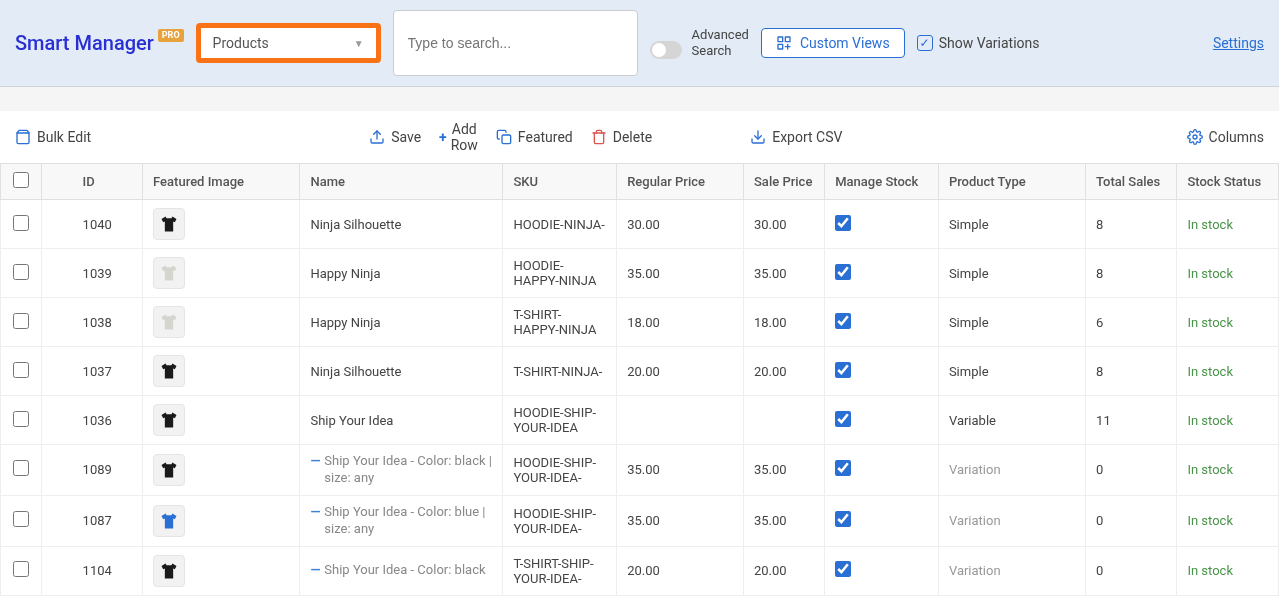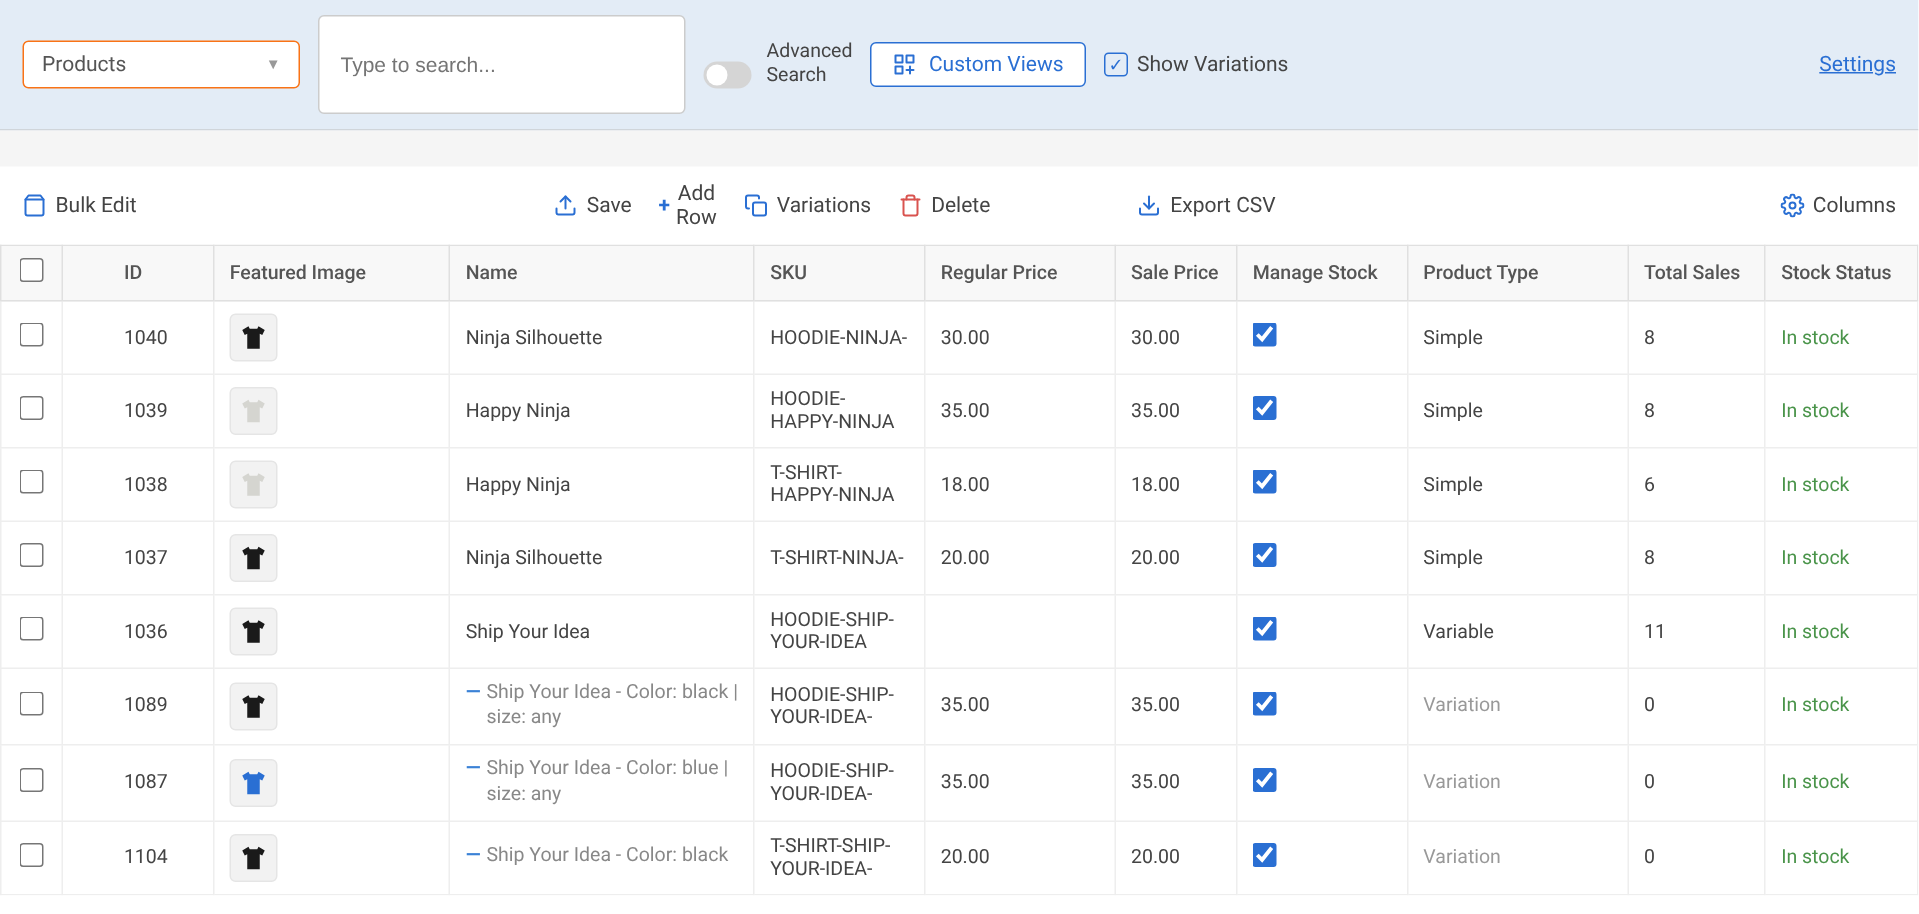--- a/index.html
+++ b/index.html
@@ -2,21 +2,21 @@
 <html><head>
   <meta charset="utf-8">
   <style>
     * { margin: 0; padding: 0; box-sizing: border-box; }
     body { font-family: -apple-system, BlinkMacSystemFont, "Segoe UI", Roboto, sans-serif; font-size: 14px; color: #333; background: #fff; }
     
     .header { background: #e3ecf6; padding: 10px 15px; display: flex; align-items: center; gap: 12px; border-bottom: 1px solid #d0d5da; }
     .brand { font-size: 20px; font-weight: 500; color: #2a2fd4; display: flex; align-items: flex-start; gap: 4px; }
     .pro-badge { background: #e8a23c; color: #fff; font-size: 9px; padding: 1px 4px; border-radius: 2px; font-weight: bold; line-height: 1.2; margin-top: -2px; }
     
-    .dropdown { background: #fff; border: 1px solid #f97316; border-radius: 4px; padding: 7px 12px; min-width: 185px; display: flex; justify-content: space-between; align-items: center; cursor: pointer; color: #555; }
+    .dropdown { background: #fff; border: 5px solid #f97316; border-radius: 4px; padding: 7px 12px; min-width: 185px; display: flex; justify-content: space-between; align-items: center; cursor: pointer; color: #555; }
     .dropdown .caret { font-size: 10px; color: #999; }
     
     .search-box { background: #fff; border: 1px solid #ccc; border-radius: 4px; padding: 24px 14px; min-width: 245px; color: #888; font-size: 14px; }
     
     .toggle-wrap { display: flex; align-items: flex-end; gap: 10px; }
     .toggle { width: 32px; height: 18px; background: #d5d5d5; border-radius: 9px; position: relative; cursor: pointer; }
     .toggle::after { content: ""; position: absolute; width: 14px; height: 14px; background: #fff; border-radius: 50%; top: 2px; left: 2px; }
     .toggle-label { font-size: 13px; color: #444; line-height: 1.2; }
     
     .custom-views { background: #fff; border: 1px solid #2a6fd3; border-radius: 4px; padding: 6px 14px; color: #2a6fd3; display: flex; align-items: center; gap: 8px; cursor: pointer; }
@@ -67,20 +67,24 @@
     
     .mstock-check { width: 16px; height: 16px; cursor: pointer; accent-color: #2a6fd3; }
     
     .svg-icon { width: 16px; height: 16px; fill: none; stroke: #2a6fd3; stroke-width: 2; stroke-linecap: round; stroke-linejoin: round; }
     .svg-icon.cv { stroke: #2a6fd3; }
   </style>
 </head>
 <body>
 
 <div class="header">
+  <div class="brand">
+    <span>Smart Manager</span>
+    <span class="pro-badge">PRO</span>
+  </div>
 
   <div class="dropdown">
     <span>Products</span>
     <span class="caret">▼</span>
   </div>
 
   <input class="search-box" placeholder="Type to search..." style="">
 
   <div class="toggle-wrap">
     <div class="toggle"></div>
@@ -132,21 +136,21 @@
       <div class="row1">
           <span style="color:#2a6fd3;font-weight:bold;">+</span>
           <span class="label" style="white-space:pre-line;text-align:center;">Add<br>Row</span>
         </div>
     </div>
     <div class="toolbar-item">
       <svg class="svg-icon" viewBox="0 0 24 24">
           <rect x="9" y="9" width="13" height="13" rx="2"></rect>
           <path d="M5 15H4a2 2 0 0 1-2-2V4a2 2 0 0 1 2-2h9a2 2 0 0 1 2 2v1"></path>
         </svg>
-      <span class="label">Variations</span>
+      <span class="label">Featured</span>
     </div>
     <div class="toolbar-item">
       <svg class="svg-icon" style="stroke:#d9534f;" viewBox="0 0 24 24">
           <polyline points="3 6 5 6 21 6"></polyline>
           <path d="M19 6v14a2 2 0 0 1-2 2H7a2 2 0 0 1-2-2V6m3 0V4a2 2 0 0 1 2-2h4a2 2 0 0 1 2 2v2"></path>
         </svg>
       <span class="label">Delete</span>
     </div>
   </div>
 

